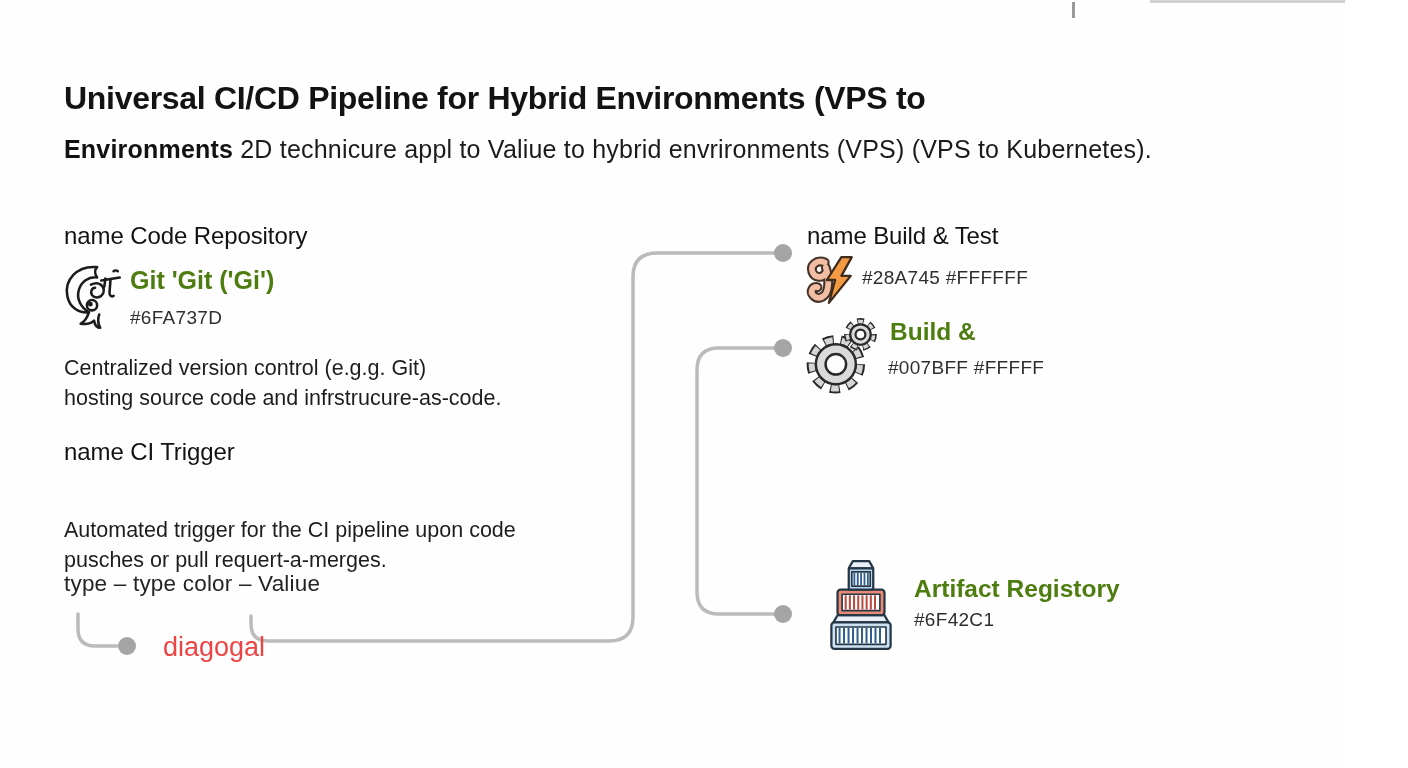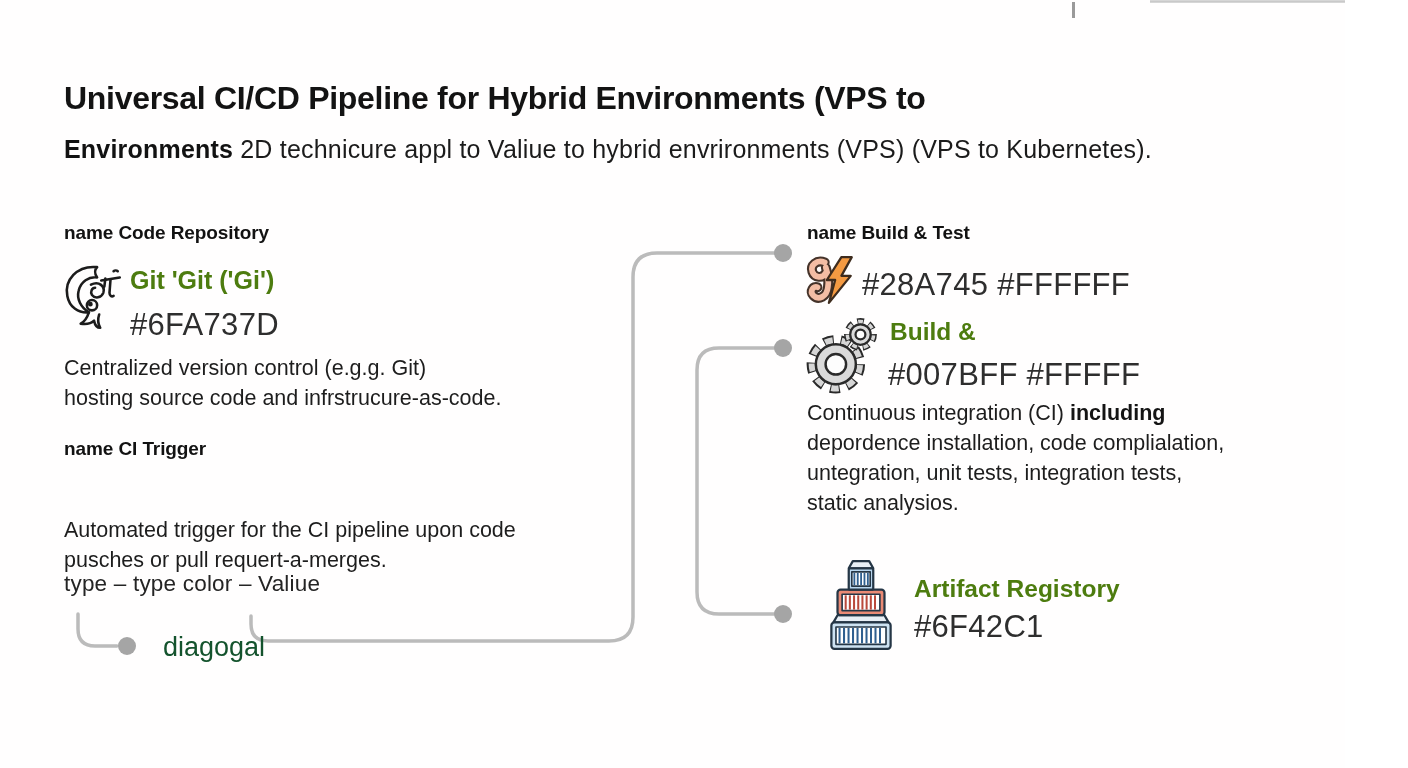--- a/index.html
+++ b/index.html
@@ -6,27 +6,27 @@
   #canvas{
     position:relative;width:1345px;height:768px;overflow:hidden;
     background:#fffefe;
     font-family:"Liberation Sans",sans-serif;
     color:#171717;
   }
   .abs{position:absolute;}
   .title{font-size:32px;font-weight:700;letter-spacing:-0.3px;color:#131313;white-space:nowrap;}
   .subtitle{font-size:25px;color:#1b1b1b;white-space:nowrap;letter-spacing:0.2px;}
   .subtitle b{font-weight:700;color:#121212;}
-  .h-sec{font-size:19px;font-weight:700;color:#121212;white-space:nowrap;letter-spacing:-0.1px;}
+  .h-sec{font-size:24px;font-weight:400;color:#121212;white-space:nowrap;letter-spacing:-0.1px;}
   .item-title{font-size:25px;font-weight:700;color:#4d7c0f;white-space:nowrap;}
-  .hexlabel{font-size:31px;color:#2e2e2e;white-space:nowrap;letter-spacing:0.3px;}
+  .hexlabel{font-size:19px;color:#2e2e2e;white-space:nowrap;letter-spacing:0.3px;}
   .para{font-size:21.5px;line-height:29.5px;color:#1d1d1d;white-space:nowrap;}
   .para b{font-weight:700;color:#141414;}
   .legend{font-size:22.5px;color:#242424;white-space:nowrap;letter-spacing:0.2px;}
-  .freelabel{font-size:27px;color:#14532d;white-space:nowrap;}
+  .freelabel{font-size:27px;color:#ef4444;white-space:nowrap;}
   svg{display:block;}
 </style>
 </head>
 <body>
 
 <div id="canvas">
 
   <svg class="abs" style="left:0;top:0;" width="1408" height="24">
     <line x1="1150" y1="1.5" x2="1392" y2="1.5" stroke="#c9c9c9" stroke-width="2.5"></line>
     <rect x="1072" y="2" width="3" height="16" fill="#9a9a9a"></rect>
@@ -103,26 +103,20 @@
       <circle cx="55" cy="20" r="12.5" fill="none" stroke="#2a2a2a" stroke-width="7" stroke-dasharray="6.2 4.9"></circle>
       <circle cx="55" cy="20" r="12.5" fill="none" stroke="#d6d6d6" stroke-width="4" stroke-dasharray="4.6 6.5" stroke-dashoffset="-0.8"></circle>
       <circle cx="55" cy="20" r="10" fill="#dadada" stroke="#2a2a2a" stroke-width="2.2"></circle>
       <circle cx="55" cy="20" r="4.8" fill="#fdfdfd" stroke="#2a2a2a" stroke-width="2.2"></circle>
     </g>
   </svg>
 
   <div class="abs item-title" style="left:890px;top:318px;font-size:24.5px;">Build &amp;</div>
   <div class="abs hexlabel" style="left:888px;top:357px;">#007BFF #FFFFF</div>
 
-  <div class="abs para" style="left:807px;top:398px;line-height:30px;">
-    <div><span>Continuous integration (CI) </span><b>including</b></div>
-    <div>depordence installation, code complialation,</div>
-    <div>untegration, unit tests, integration tests,</div>
-    <div>static analysios.</div>
-  </div>
 
   <svg class="abs" style="left:822px;top:556px;" width="78" height="96" viewBox="0 0 76 94">
     <g stroke="#253646" stroke-width="2.2" stroke-linejoin="round">
       <polygon points="15,58 61,58 65,65 11,65" fill="#e8eff6"></polygon>
       <rect x="9" y="65" width="58" height="26" rx="3" fill="#cde2f2"></rect>
       <rect x="13.5" y="69.5" width="49" height="17" fill="#ffffff" stroke-width="1.6"></rect>
       <g stroke="#2f5f8f" stroke-width="2">
         <line x1="17" y1="70.5" x2="17" y2="85.5"></line>
           <line x1="21.4" y1="70.5" x2="21.4" y2="85.5"></line>
         <line x1="25.8" y1="70.5" x2="25.8" y2="85.5"></line>

